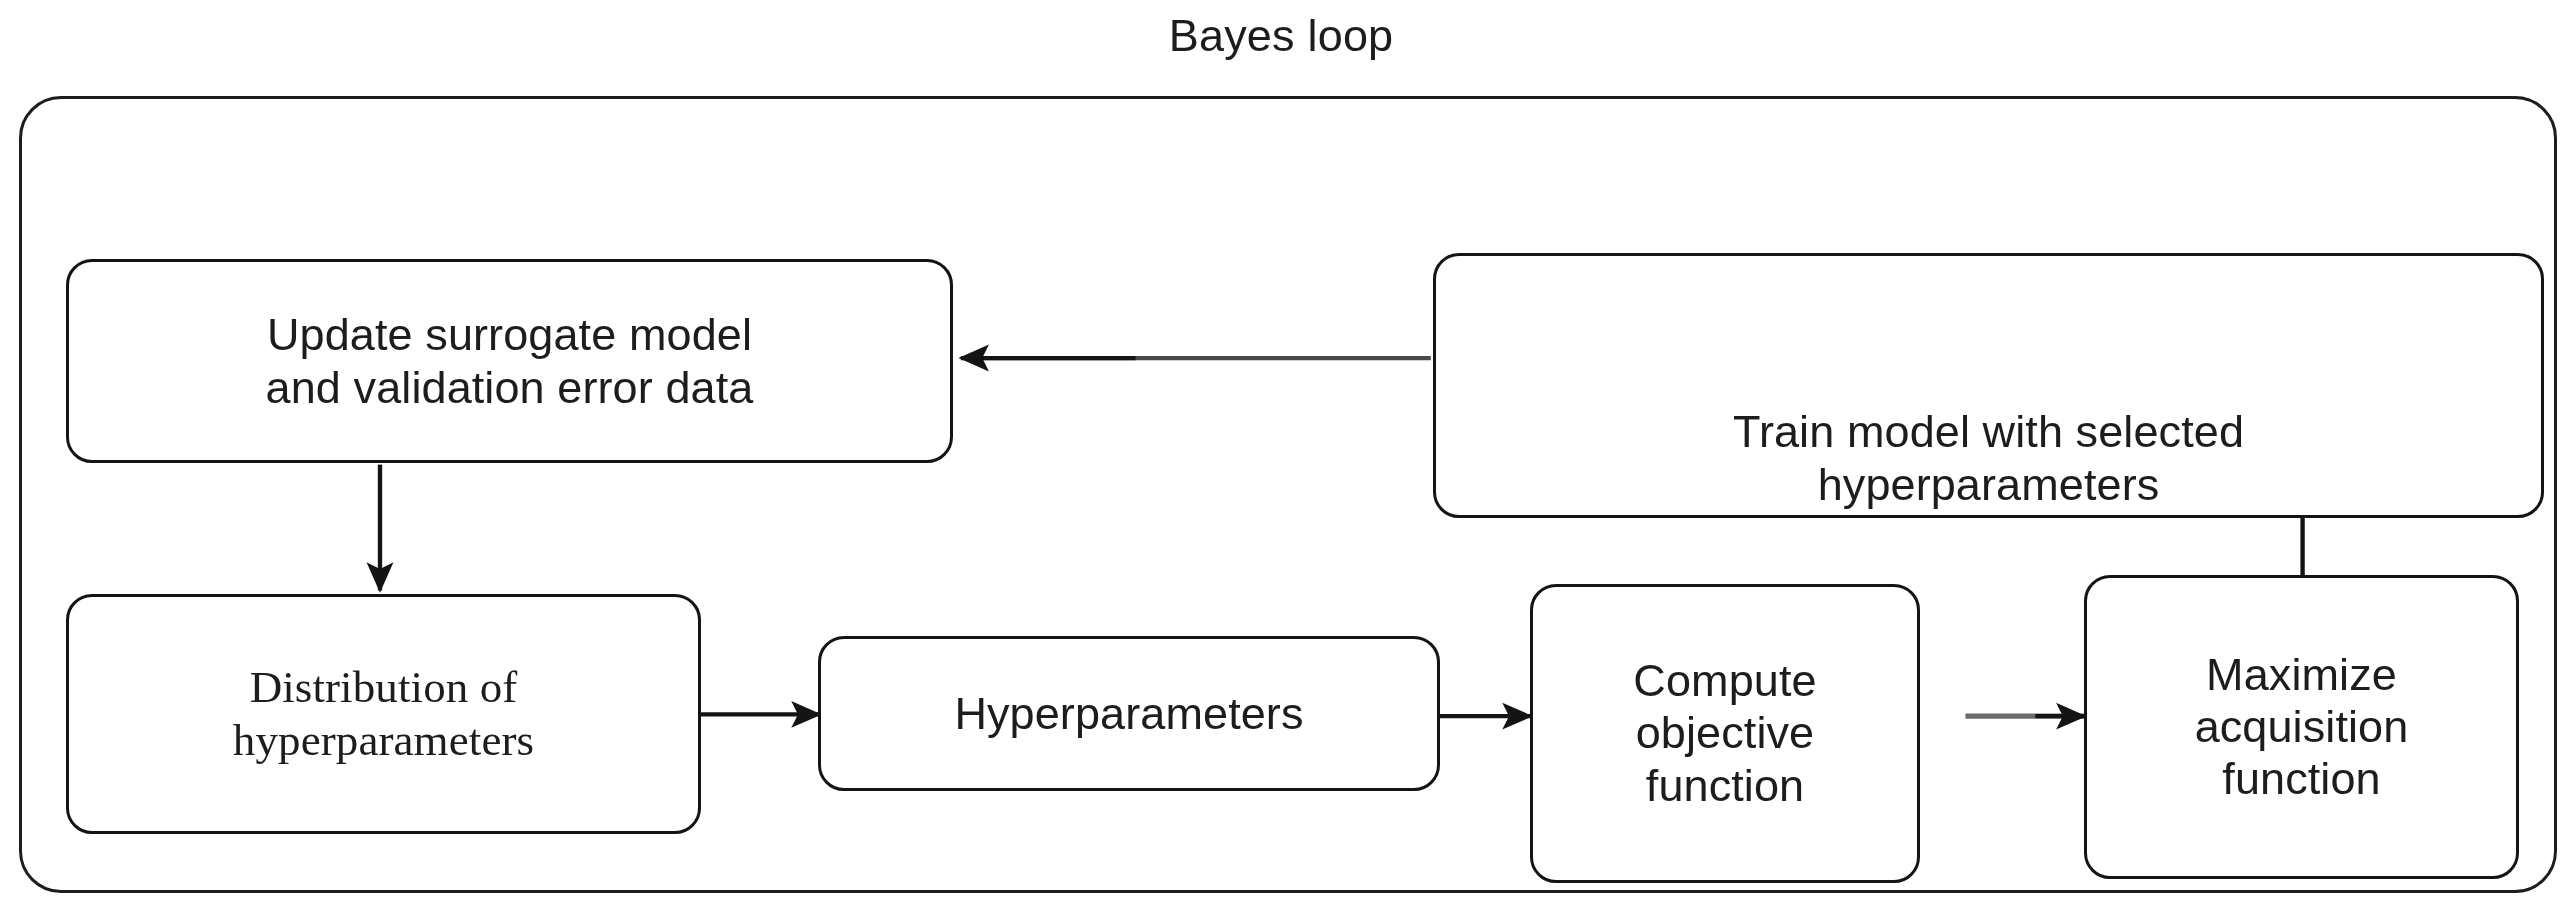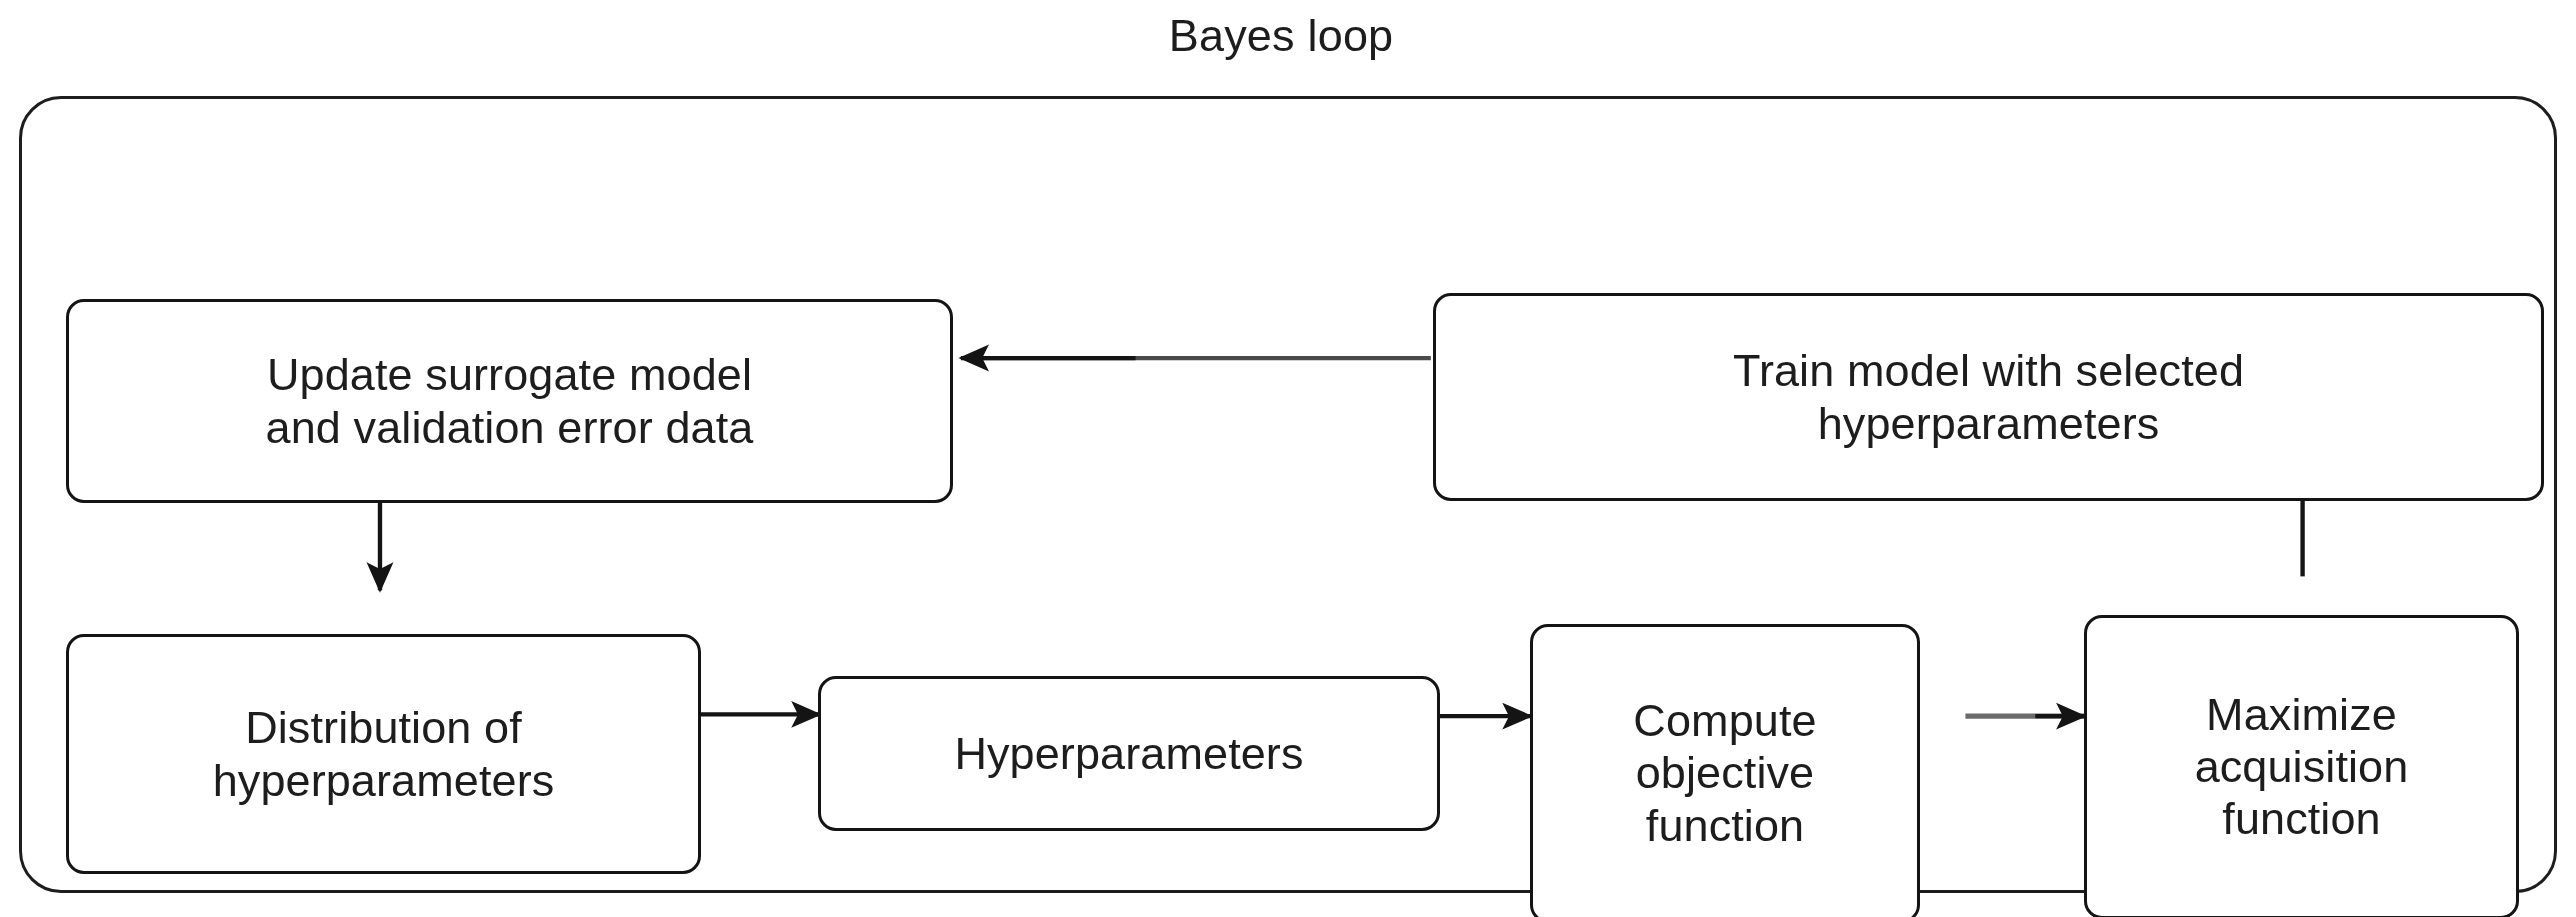--- a/index.html
+++ b/index.html
@@ -43,28 +43,27 @@
     background: #ffffff;
     padding: 0 15.7px;
     white-space: nowrap;
     letter-spacing: 0.2px;
   }
   
   .node {
     position: absolute;
     box-sizing: border-box;
     border: 3.5px solid #141414;
-    border-radius: 18px;
+    border-radius: 26px;
     background: #ffffff;
     display: flex;
     align-items: center;
     justify-content: center;
     text-align: center;
     padding: 3.5px 12.2px;
-    margin-top: 40px;
   }
   .node-label {
     font-size: 45px;
     line-height: 1.18;
     color: #1d1d1d;
     white-space: pre-line;
     letter-spacing: 0.1px;
   }
   .node-label.tight {
     line-height: 1.16;
@@ -114,26 +113,26 @@
     <g>
       <line x1="2636" y1="660" x2="2636" y2="533" stroke="#141414" stroke-width="5" marker-end="url(#arrowhead-dark)"></line>
     </g>
   </svg>
 
   <div class="node" style="left:66px; top:259px; width:887px; height:204px;">
     <span class="node-label">Update surrogate model
 and validation error data</span>
   </div>
 
-  <div class="node" style="left:1433px; top:253px; width:1111px; height:208px;">
+  <div class="node" style="left:1433px; top:253px; width:1111px; height:265px;align-items:flex-end;">
     <span class="node-label">Train model with selected
 hyperparameters</span>
   </div>
 
-  <div class="node" style="left:66px; top:594px; width:635px; height:240px;">
+  <div class="node" style="left:66px; top:594px; width:635px; height:240px;font-family:Liberation Serif, serif;">
     <span class="node-label">Distribution of
 hyperparameters</span>
   </div>
 
   <div class="node" style="left:818px; top:636px; width:622px; height:155px;">
     <span class="node-label">Hyperparameters</span>
   </div>
 
   <div class="node" style="left:1530px; top:584px; width:390px; height:299px;">
     <span class="node-label tight">Compute

